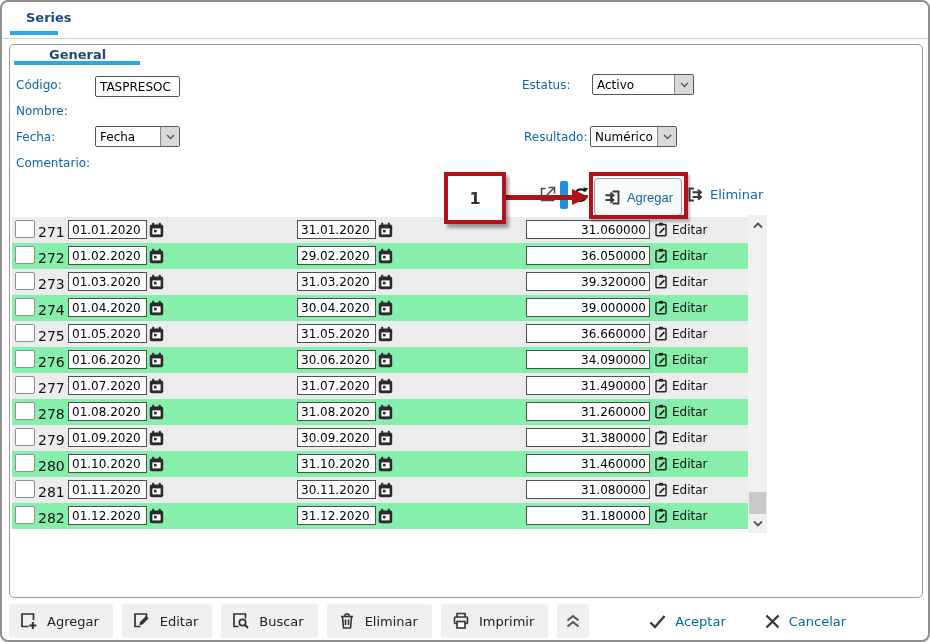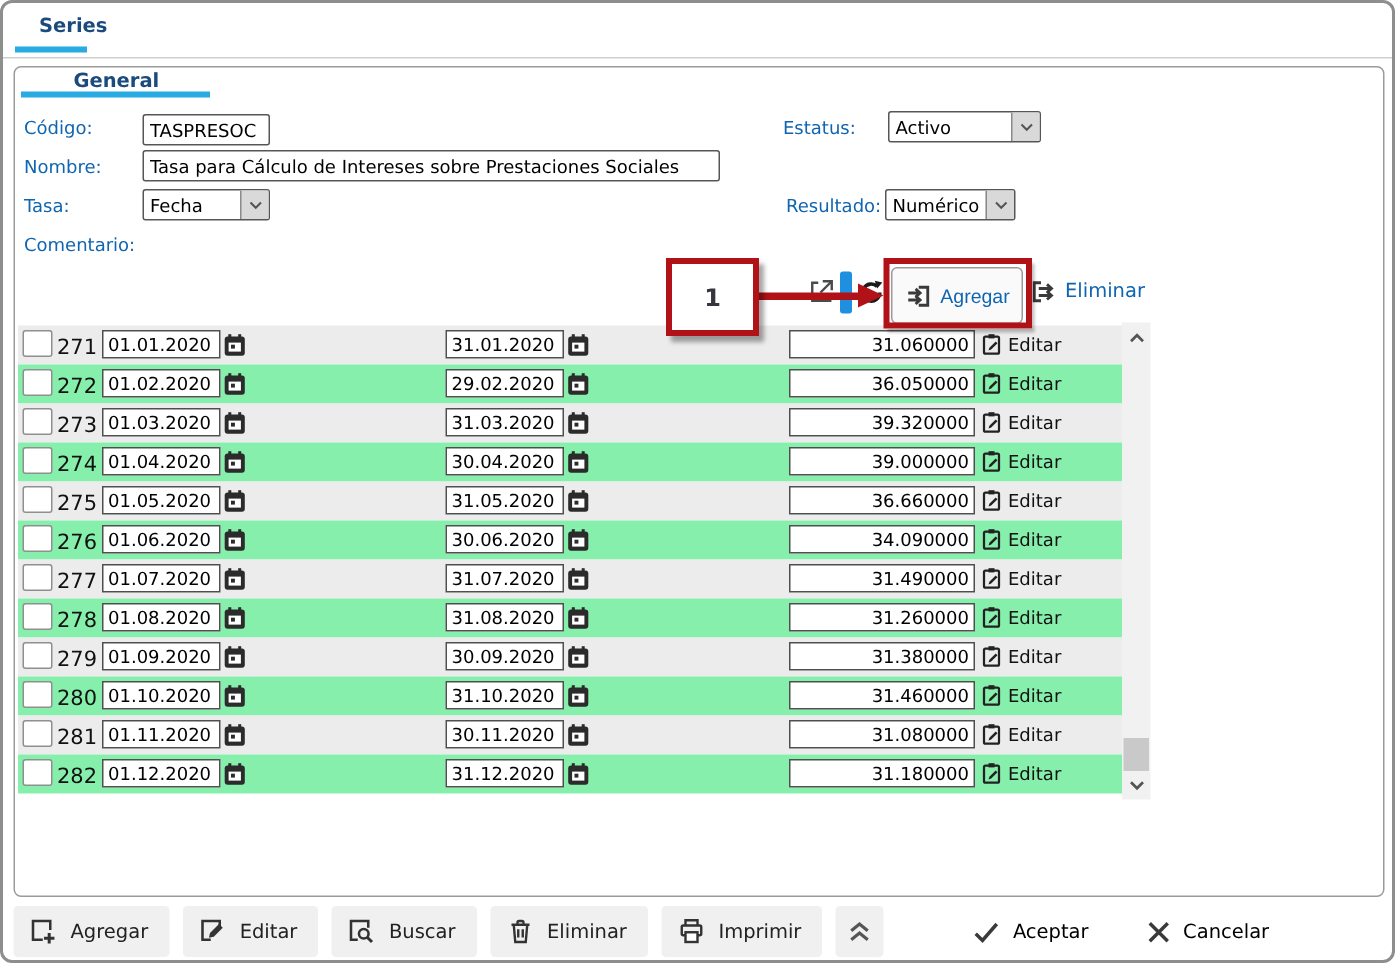--- a/index.html
+++ b/index.html
@@ -42,21 +42,21 @@
   
   .ann-box{position:absolute;left:442px;top:170px;width:62px;height:52px;box-sizing:border-box;background:#fff;border:4px solid #b01218;z-index:60;display:flex;align-items:center;justify-content:center;box-shadow:3px 4px 3px rgba(0,0,0,0.35);}
   .ann-num{font-size:16px;font-weight:bold;color:#35363d;}
   .ann-line{position:absolute;left:504px;top:193px;width:72px;height:5px;background:#b01218;z-index:59;}
   .ann-head{position:absolute;left:570px;top:187px;width:0;height:0;border-top:8px solid transparent;border-bottom:8px solid transparent;border-left:17px solid #b01218;z-index:59;}
   .ann-highlight{position:absolute;left:587px;top:170px;width:99px;height:47px;box-sizing:border-box;border:4px solid #b01218;z-index:58;box-shadow:2px 3px 2px rgba(0,0,0,0.25);}
   
   .toolbar{position:absolute;left:7px;top:601px;height:36px;display:flex;align-items:center;gap:9px;}
   .tb-btn{height:34px;background:#f0f0f0;border:none;border-radius:3px;display:flex;align-items:center;gap:8px;padding:0 14px 0 10px;font-family:inherit;font-size:13px;color:#222;cursor:pointer;}
   .tb-collapse{height:34px;width:32px;background:#f0f0f0;border:none;border-radius:3px;display:flex;align-items:center;justify-content:center;cursor:pointer;}
-  .tb-link{display:flex;align-items:center;gap:8px;font-size:13px;color:#000000;cursor:pointer;background:none;border:none;font-family:inherit;}
+  .tb-link{display:flex;align-items:center;gap:8px;font-size:13px;color:#0369a1;cursor:pointer;background:none;border:none;font-family:inherit;}
   .aceptar{margin-left:44px;} .cancelar{margin-left:17px;}
   svg{display:block;}
 </style>
 </head>
 <body>
 
 <div class="window">
 
   <div class="win-title">Series</div>
   <div class="win-title-underline"></div>
@@ -73,23 +73,22 @@
     <div class="fselect" style="left:582px;top:29px;width:102px;">
       <span class="sel-val">Activo</span>
       <span class="sel-btn">
         <svg width="9" height="6" viewBox="0 0 9 6">
             <path d="M1 1 L4.5 4.5 L8 1" fill="none" stroke="#555" stroke-width="1.4"></path>
           </svg>
       </span>
     </div>
 
     <div class="fld-label" style="left:6px;top:59px;">Nombre:</div>
-    <input class="tinput" style="left: 85px; top: 55px; width: 385px;" value="Tasa para Cálculo de Intereses sobre Prestaciones Sociales">
-
-    <div class="fld-label" style="left:6px;top:85px;">Tasa:</div>
+
+    <div class="fld-label" style="left:6px;top:85px;">Fecha:</div>
     <div class="fselect" style="left:85px;top:81px;width:85px;">
       <span class="sel-val">Fecha</span>
       <span class="sel-btn">
         <svg width="9" height="6" viewBox="0 0 9 6">
             <path d="M1 1 L4.5 4.5 L8 1" fill="none" stroke="#555" stroke-width="1.4"></path>
           </svg>
       </span>
     </div>
 
     <div class="fld-label" style="left:514px;top:85px;">Resultado:</div>

